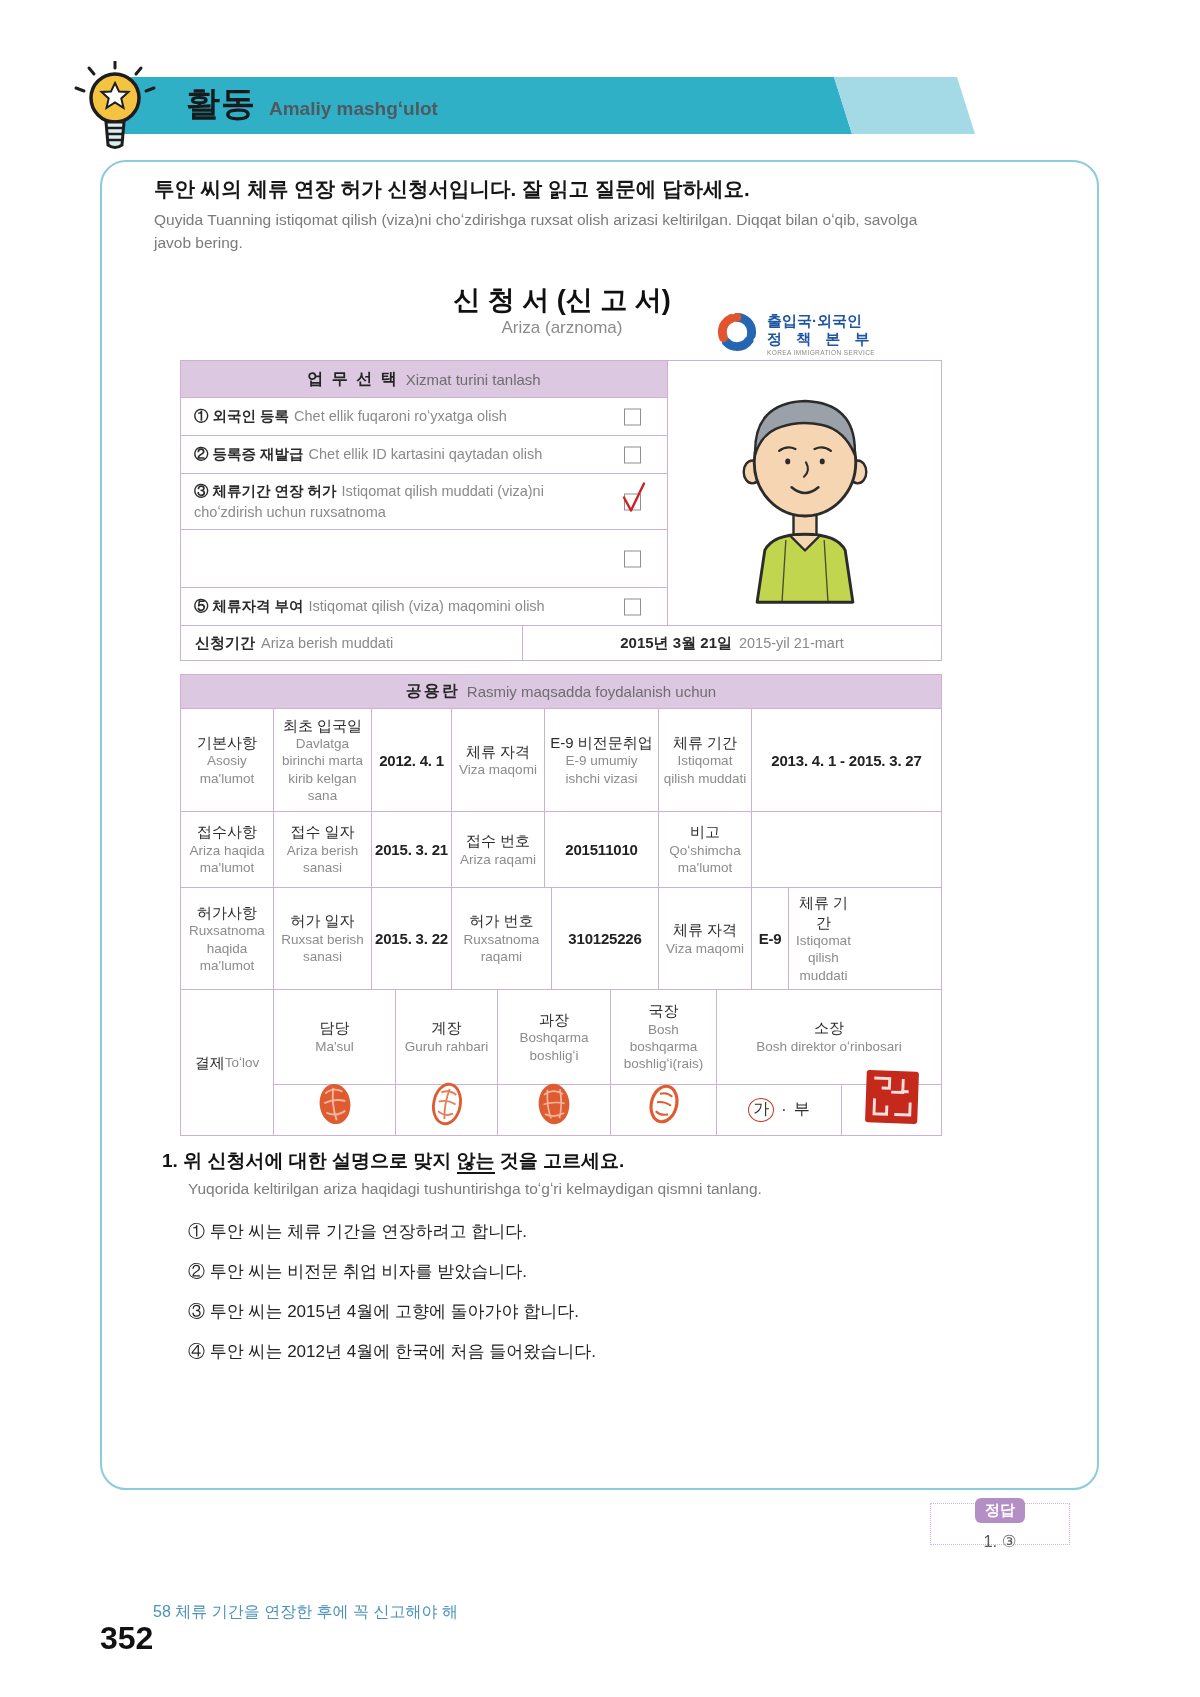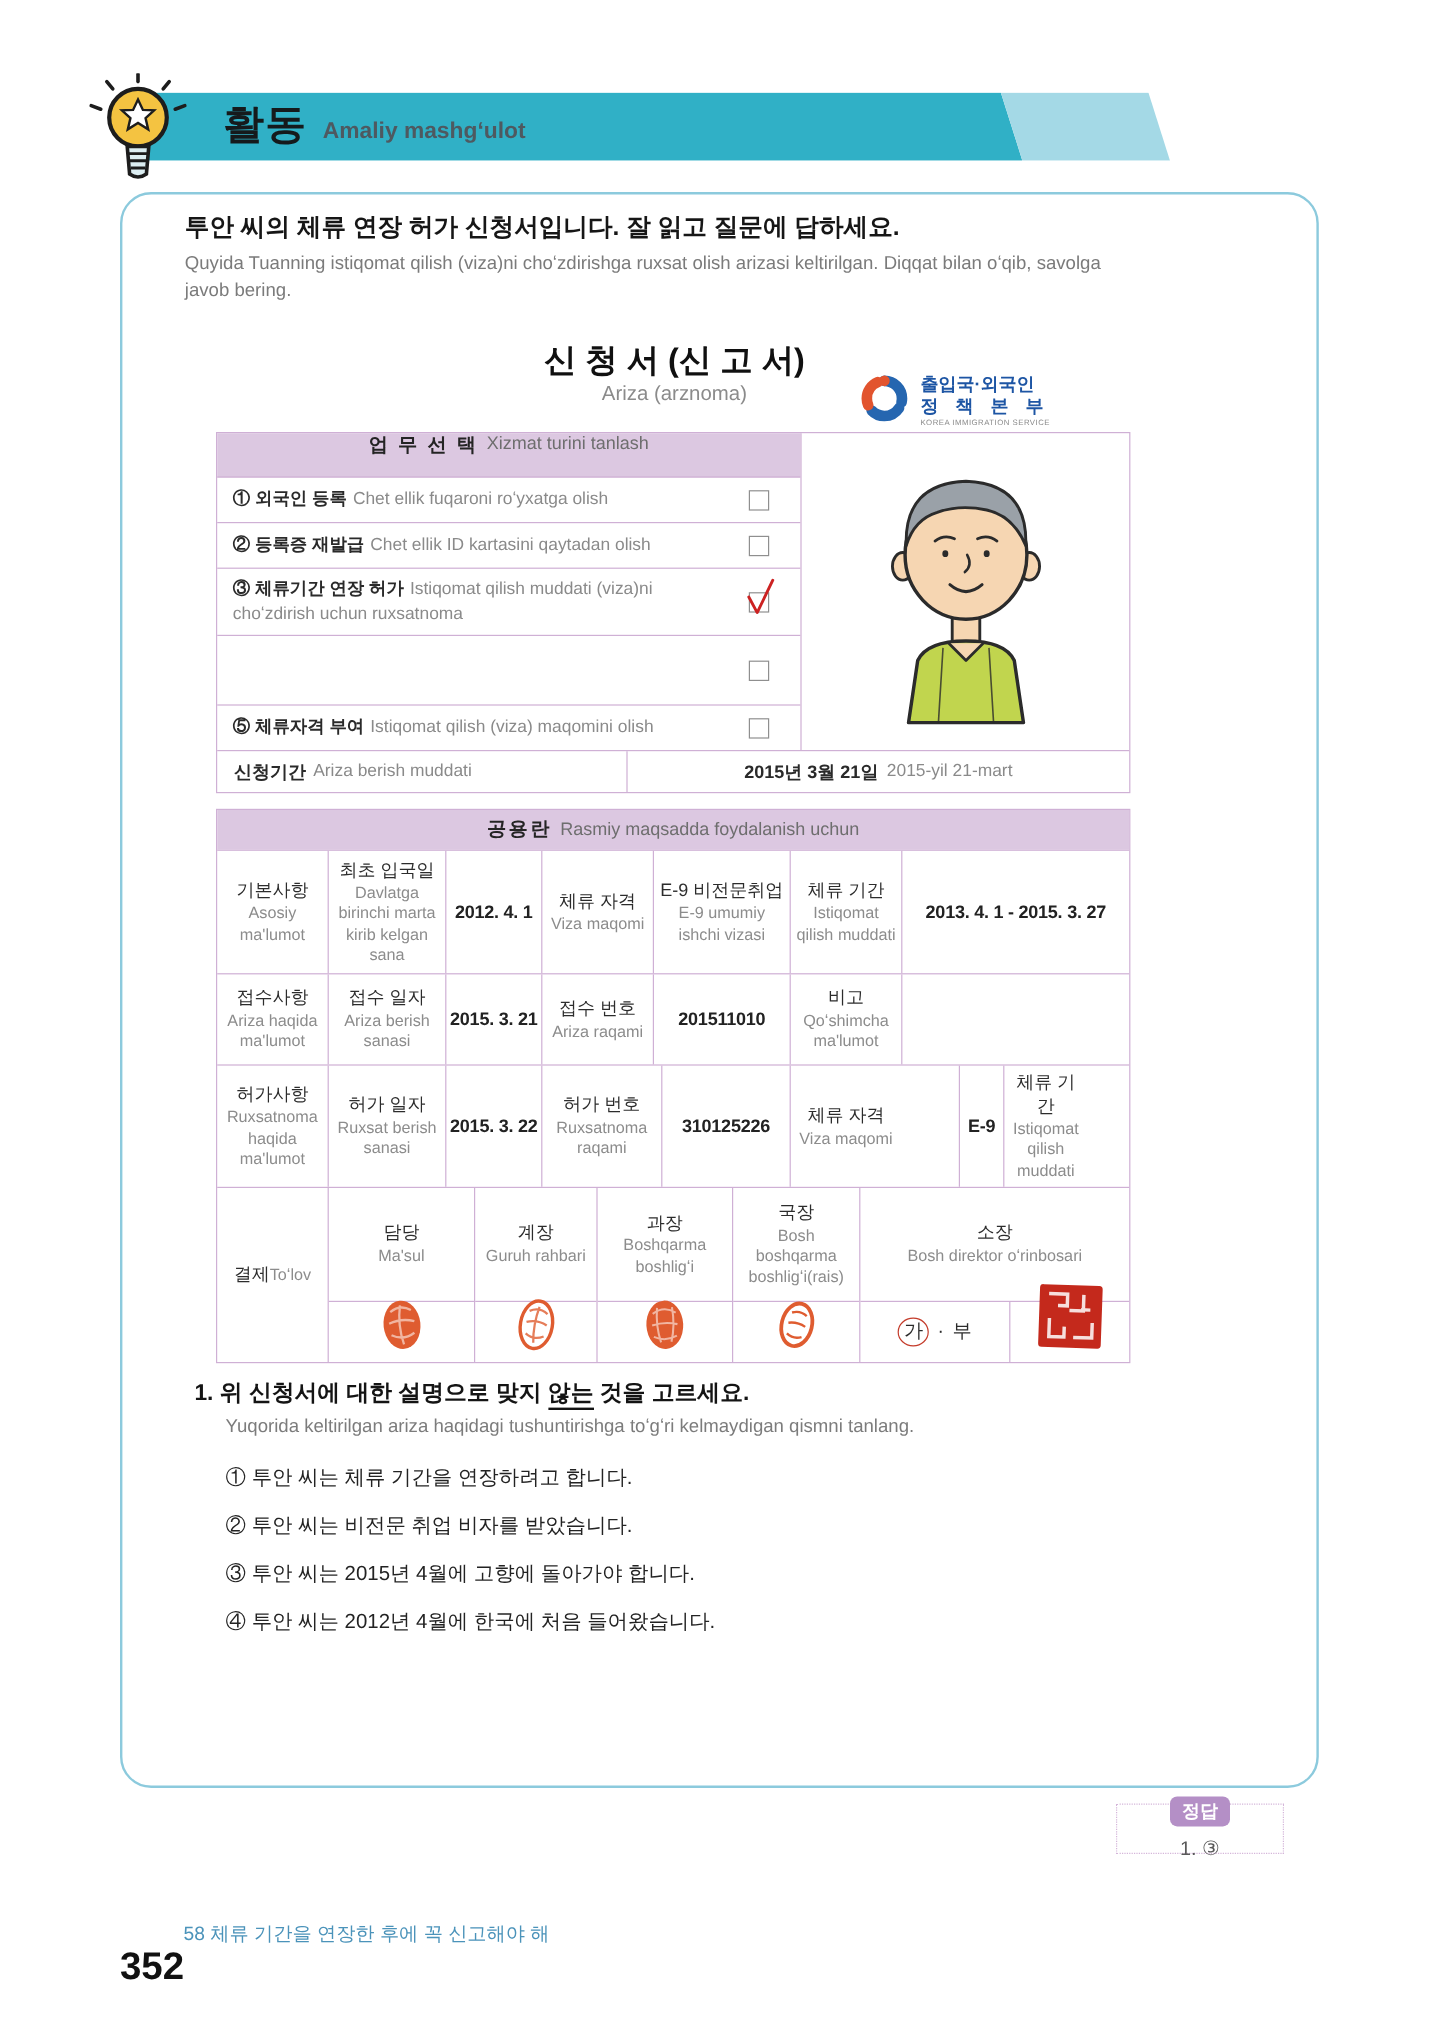--- a/index.html
+++ b/index.html
@@ -41,21 +41,21 @@
   .logo{position:absolute;left:612px;top:147px;display:flex;gap:7px;align-items:center;}
   .logo-lines{display:flex;flex-direction:column;line-height:1.2;}
   .logo-l1,.logo-l2{font-size:15px;font-weight:800;color:#1d55a4;}
   .logo-l2{letter-spacing:5px;}
   .logo-l3{font-size:6.5px;color:#8a8a8a;letter-spacing:.4px;margin-top:1px;}
 
   
   .t1{position:absolute;left:78px;top:198px;width:762px;border:1px solid var(--bd);box-sizing:border-box;}
   .t1-top{display:flex;}
   .t1-left{width:486px;box-sizing:border-box;}
-  .t1-hdr{height:36px;background:var(--hdr);display:flex;justify-content:center;
+  .t1-hdr{height:36px;background:var(--hdr);display:flex;align-items:center;justify-content:center;
           gap:7px;border-bottom:1px solid var(--bd);}
   .hdr-ko{font-weight:700;font-size:16px;color:#242424;letter-spacing:2px;}
   .hdr-uz{font-size:15px;color:#6e6e6e;}
   .t1-row{position:relative;display:flex;align-items:center;padding:6px 58px 6px 13px;
           border-bottom:1px solid var(--bd);box-sizing:border-box;font-size:14.5px;line-height:1.4;}
   .t1-row:last-child{border-bottom:none;}
   .rh38{min-height:38px;} .rh56{min-height:56px;} .rh58{min-height:58px;} .rh37{min-height:37px;}
   .tko{font-weight:700;color:#2a2a2a;}
   .tuz{color:#8a8a8a;margin-left:5px;}
   .cbwrap{position:absolute;right:26px;top:50%;transform:translateY(-50%);width:17px;height:17px;}
@@ -73,21 +73,21 @@
   
   .t2{position:absolute;left:78px;top:512px;width:762px;border:1px solid var(--bd);box-sizing:border-box;}
   .t2 > div + div{border-top:1px solid var(--bd);}
   .t2-hdr{height:33px;background:var(--hdr);display:flex;align-items:center;justify-content:center;gap:7px;}
   .t2-row{display:flex;}
   .t2-row > div{border-left:1px solid var(--bd);display:flex;flex-direction:column;align-items:center;
                 justify-content:center;text-align:center;padding:5px 3px;box-sizing:border-box;}
   .t2-row > div:first-child{border-left:none;align-items:center;}
   .r102{min-height:102px;} .r75{min-height:75px;} .r95{min-height:95px;}
   .w92{width:92px;} .w98{width:98px;} .w80{width:80px;} .w93{width:93px;} .w114{width:114px;}
-  .w100{width:100px;} .w107{width:107px;} .w37{width:37px;margin-left:48px;} .w70{width:70px;}
+  .w100{width:100px;} .w107{width:107px;} .w37{width:37px;} .w70{width:70px;}
   .w122{width:122px;} .w102{width:102px;} .w113{width:113px;} .w106{width:106px;}
   .fx{flex:1;}
   .ko{font-size:15px;color:#2c2c2c;line-height:1.3;}
   .uz{font-size:13.5px;color:#8c8c8c;line-height:1.28;}
   .val{font-size:15px;font-weight:700;color:#222;letter-spacing:-0.2px;}
 
   
   .ap{display:flex;}
   .ap > div{border-left:1px solid var(--bd);box-sizing:border-box;}
   .ap > div:first-child{border-left:none;}

